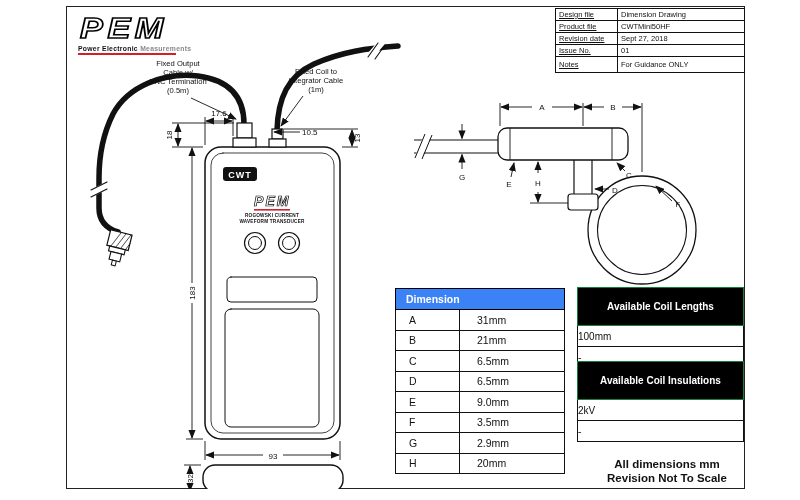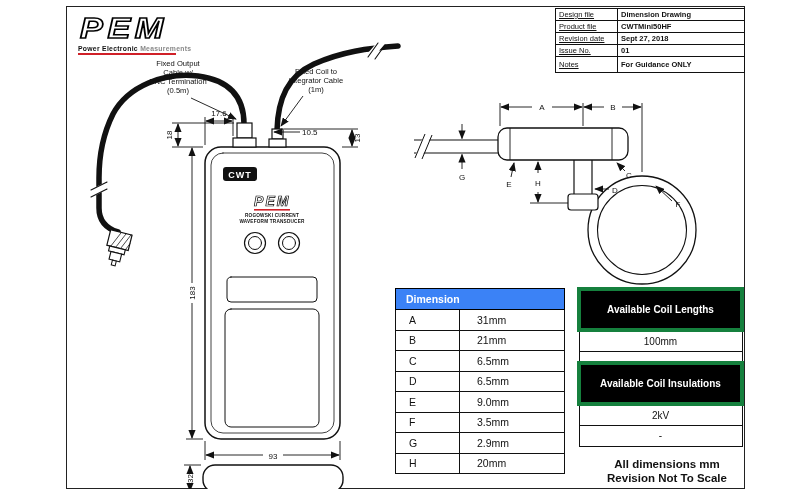--- a/index.html
+++ b/index.html
@@ -15,36 +15,36 @@
   .logo-text { font-family: "Liberation Sans", sans-serif; font-size: 30px; font-weight: bold; font-style: italic; fill: #fff; stroke: #000; stroke-width: 1.6px; letter-spacing: 4px; }
   .tagline { font-size: 6.8px; font-weight: bold; letter-spacing: 0.3px; margin-top: -3px; white-space: nowrap; }
   .tag-light { color: #888; }
   .tag-rule { height: 2px; background: #d02028; width: 98px; margin-top: 1px; }
 
   
   table { border-collapse: collapse; position: absolute; }
   .title-block { left: 555px; top: 8px; width: 190px; font-size: 7.5px; }
   .title-block td { border: 1px solid #111; padding: 1px 3px; height: 10px; vertical-align: middle; }
   .title-block .tb-label { width: 62px; text-decoration: underline; }
-  .title-block .tb-value { font-weight: bold; }
+  .title-block .tb-value { font-weight: normal; }
   .title-block tr.notes td { height: 16px; }
 
   
   .dim-table { left: 395px; top: 288px; width: 170px; font-size: 10.5px; }
   .dim-table th { background: #3b82f6; color: #fff; text-align: left; padding: 4px 0 4px 10px; font-size: 10.5px; border: 1px solid #000; font-weight: bold; }
   .dim-table td { border: 1px solid #111; height: 20.5px; }
   .dim-table .dn { width: 64px; padding-left: 13px; }
   .dim-table .dv { padding-left: 17px; }
 
   
   .avail-table { left: 577px; width: 167px; font-size: 10px; }
   .avail-lengths { top: 287px; }
   .avail-insul { top: 361px; }
-  .avail-table th { background: #000; color: #fff; text-align: center; padding: 13px 2px; font-size: 10px; border: 4px solid #15803d; font-weight: bold; }
-  .avail-table td { border: 1px solid #111; height: 21px; text-align: center; }
+  .avail-table th { background: #000; color: #fff; text-align: center; padding: 13px 2px; font-size: 10px; border: 1px solid #15803d; font-weight: bold; }
+  .avail-table td { border: 1px solid #111; height: 21px; text-align: left; }
 
   .footer-note { position: absolute; left: 592px; top: 457px; width: 150px; text-align: center; font-weight: bold; font-size: 11.5px; line-height: 14px; }
 
   
   .dim { font-size: 8px; fill: #111; text-anchor: middle; font-family: "Liberation Sans", sans-serif; }
   .dim-start { text-anchor: start; }
   .callout { font-size: 7.6px; fill: #111; text-anchor: middle; font-family: "Liberation Sans", sans-serif; }
   .badge-text { font-size: 9px; font-weight: bold; fill: #fff; text-anchor: middle; letter-spacing: 1px; font-family: "Liberation Sans", sans-serif; }
   .front-brand { font-size: 14px; font-weight: bold; font-style: italic; fill: #fff; stroke: #000; stroke-width: 0.7px; text-anchor: middle; letter-spacing: 1.5px; font-family: "Liberation Sans", sans-serif; }
   .front-sub { font-size: 4.7px; font-weight: bold; fill: #111; text-anchor: middle; letter-spacing: 0.2px; font-family: "Liberation Sans", sans-serif; }

